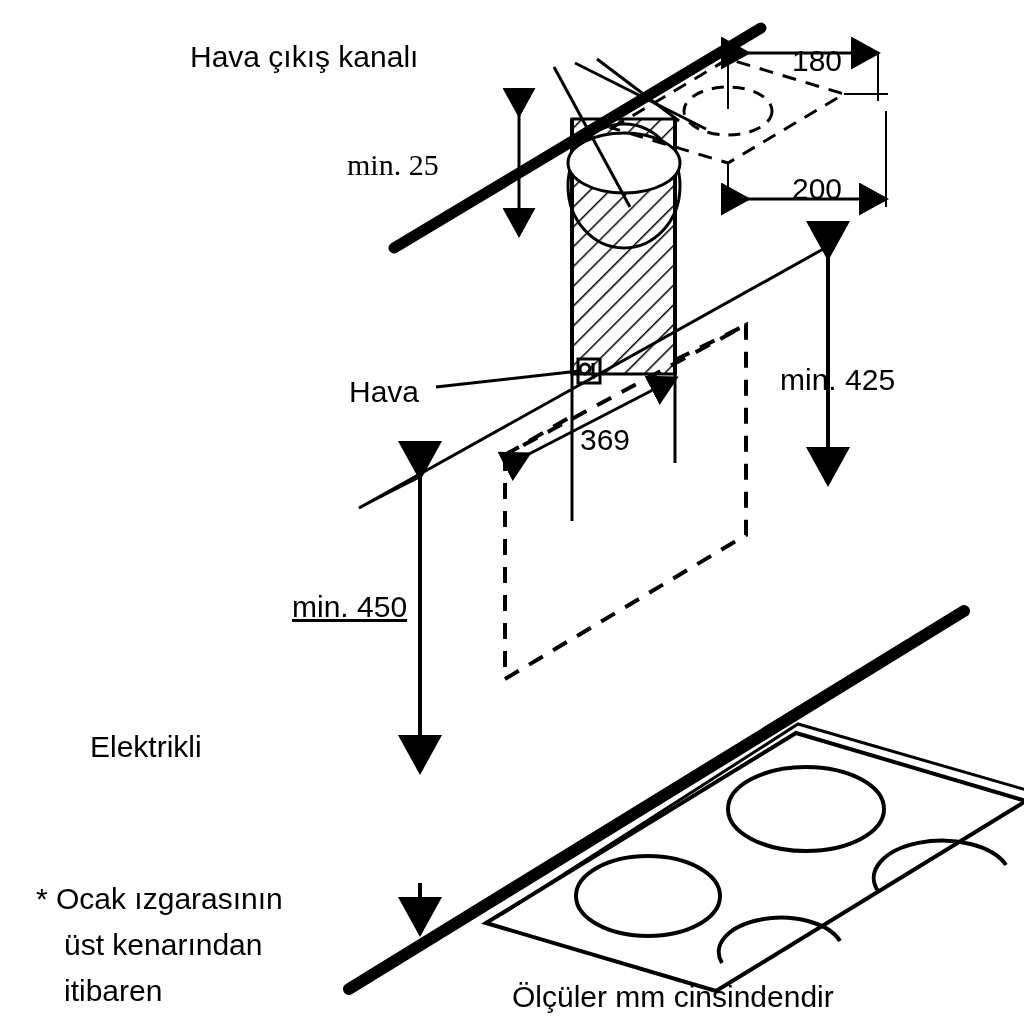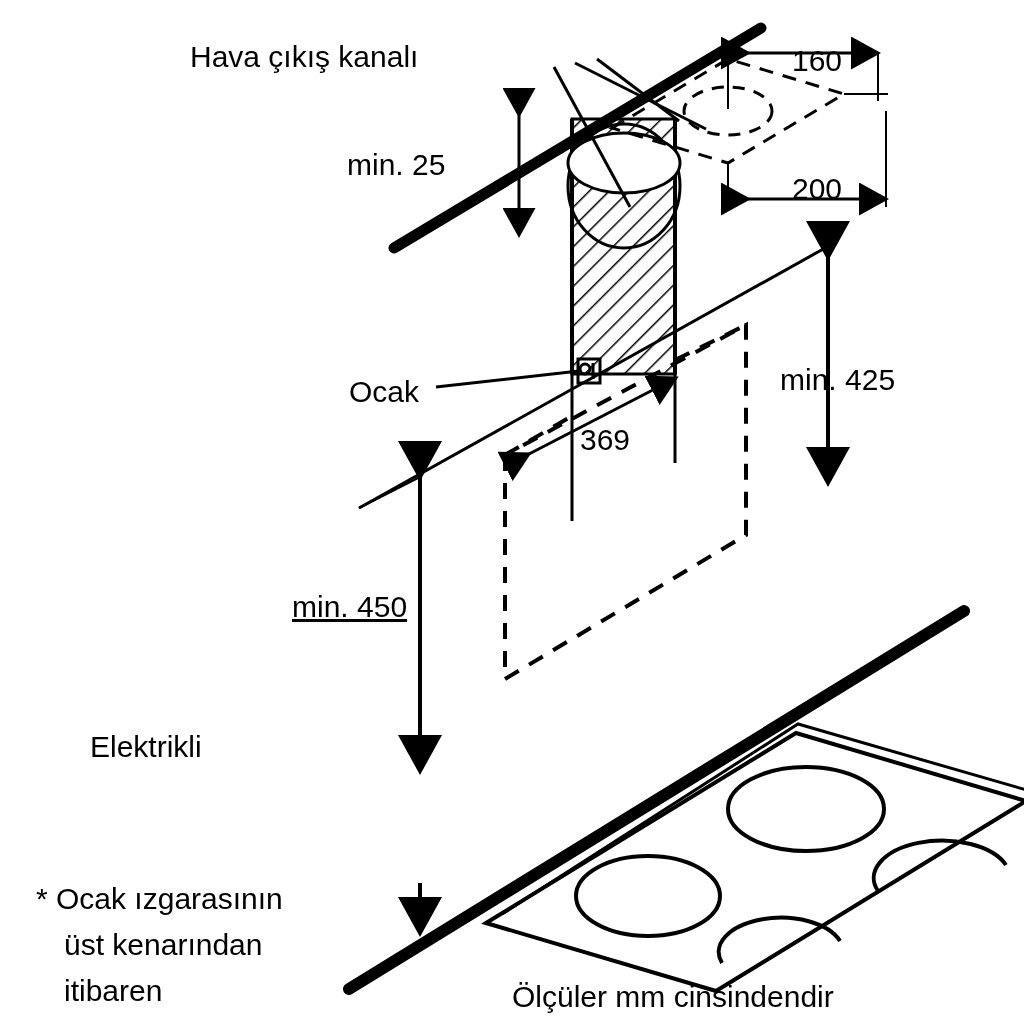--- a/index.html
+++ b/index.html
@@ -142,27 +142,27 @@
       <path d="M 486 903 L 782 713 L 1014 780" fill="none" stroke="#000" stroke-width="3"></path>
       <ellipse cx="632" cy="885" rx="72" ry="40" fill="none" stroke="#000" stroke-width="4"></ellipse>
       <ellipse cx="790" cy="798" rx="78" ry="42" fill="none" stroke="#000" stroke-width="4"></ellipse>
       <path d="M 862 880 A 62 34 0 0 1 990 854" fill="none" stroke="#000" stroke-width="4"></path>
       <path d="M 706 952 A 58 32 0 0 1 824 930" fill="none" stroke="#000" stroke-width="4"></path>
     </g>
   </svg>
 
   <div class="lbl lbl-28" style="left:174px; top:28px;">Hava çıkış kanalı</div>
 
-  <div class="lbl lbl-28" style="left:331px; top:136px;">min. 25</div>
+  <div class="lbl lbl-28" style="left:331px; top:136px;font-family:Liberation Serif, serif;">min. 25</div>
 
-  <div class="lbl lbl-28" style="left:776px; top:32px;">160</div>
+  <div class="lbl lbl-28" style="left:776px; top:32px;">180</div>
 
   <div class="lbl lbl-28" style="left:776px; top:160px;">200</div>
 
-  <div class="lbl lbl-28" style="left:333px; top:363px;">Ocak</div>
+  <div class="lbl lbl-28" style="left:333px; top:363px;">Hava</div>
 
   <div class="lbl lbl-28" style="left:564px; top:411px;">369</div>
 
   <div class="lbl lbl-28" style="left:764px; top:351px;">min. 425</div>
 
   <div class="lbl lbl-28" style="left:276px; top:578px;text-decoration:underline;">min. 450</div>
 
   <div class="lbl lbl-28" style="left:74px; top:718px;">Elektrikli</div>
 
 

